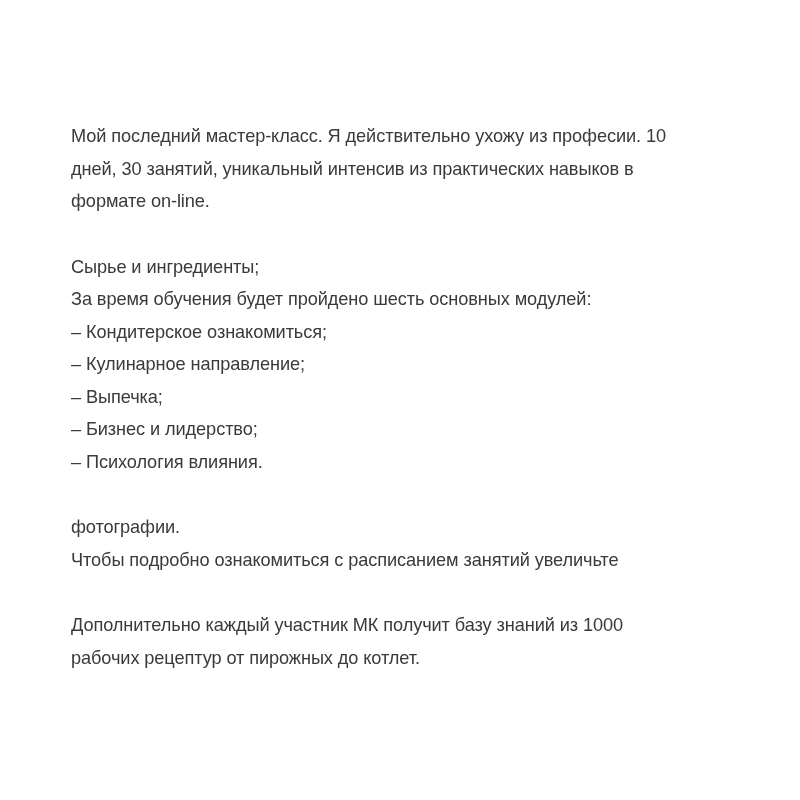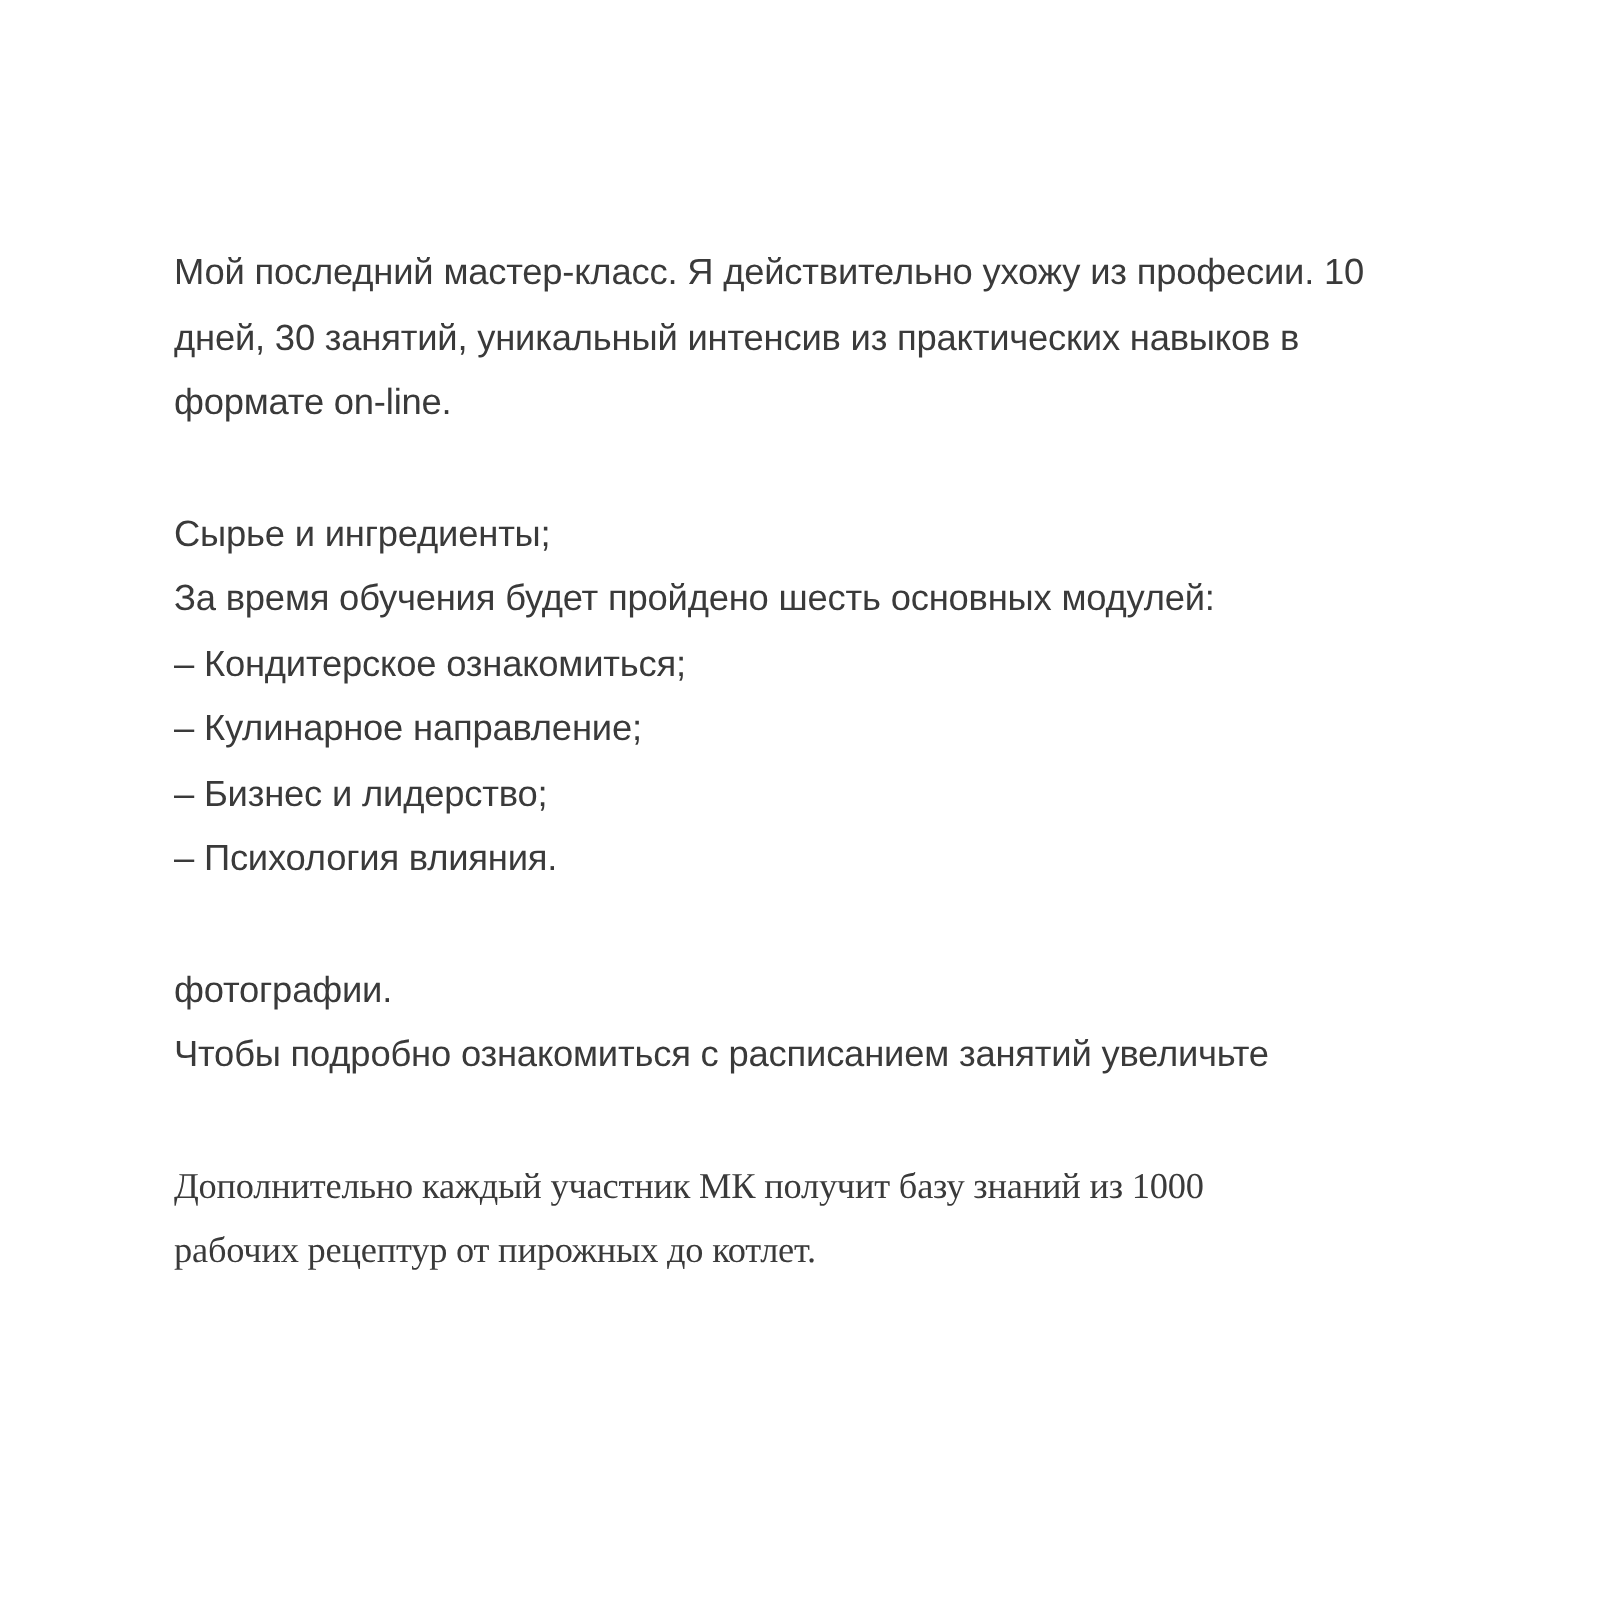--- a/index.html
+++ b/index.html
@@ -18,45 +18,45 @@
       left: 71px;
       top: 120px;
       width: 670px;
       font-family: "Liberation Sans", sans-serif;
       font-size: 18.2px;
       line-height: 32.5px;
       color: #3a3a3a;
       letter-spacing: -0.1px;
     }
     .para {
-      margin: 0 0 33px 16px;
+      margin: 0 0 33px 0;
     }
     .para:last-child {
       margin-bottom: 0;
-      font-family: Liberation Serif, serif;
     }
     .line {
       display: block;
       white-space: nowrap;
     }
   </style>
 </head>
 <body>
 
 <div class="content">
   <p class="para">
     <span class="line">Мой последний мастер-класс. Я действительно ухожу из професии. 10</span>
     <span class="line">дней, 30 занятий, уникальный интенсив из практических навыков в</span>
     <span class="line">формате on-line.</span>
   </p>
   <p class="para">
     <span class="line">Сырье и ингредиенты;</span>
     <span class="line">За время обучения будет пройдено шесть основных модулей:</span>
     <span class="line">– Кондитерское ознакомиться;</span>
     <span class="line">– Кулинарное направление;</span>
+    <span class="line">– Выпечка;</span>
     <span class="line">– Бизнес и лидерство;</span>
     <span class="line">– Психология влияния.</span>
   </p>
   <p class="para">
     <span class="line">фотографии.</span>
     <span class="line">Чтобы подробно ознакомиться с расписанием занятий увеличьте</span>
   </p>
   <p class="para">
     <span class="line">Дополнительно каждый участник МК получит базу знаний из 1000</span>
     <span class="line">рабочих рецептур от пирожных до котлет.</span>

